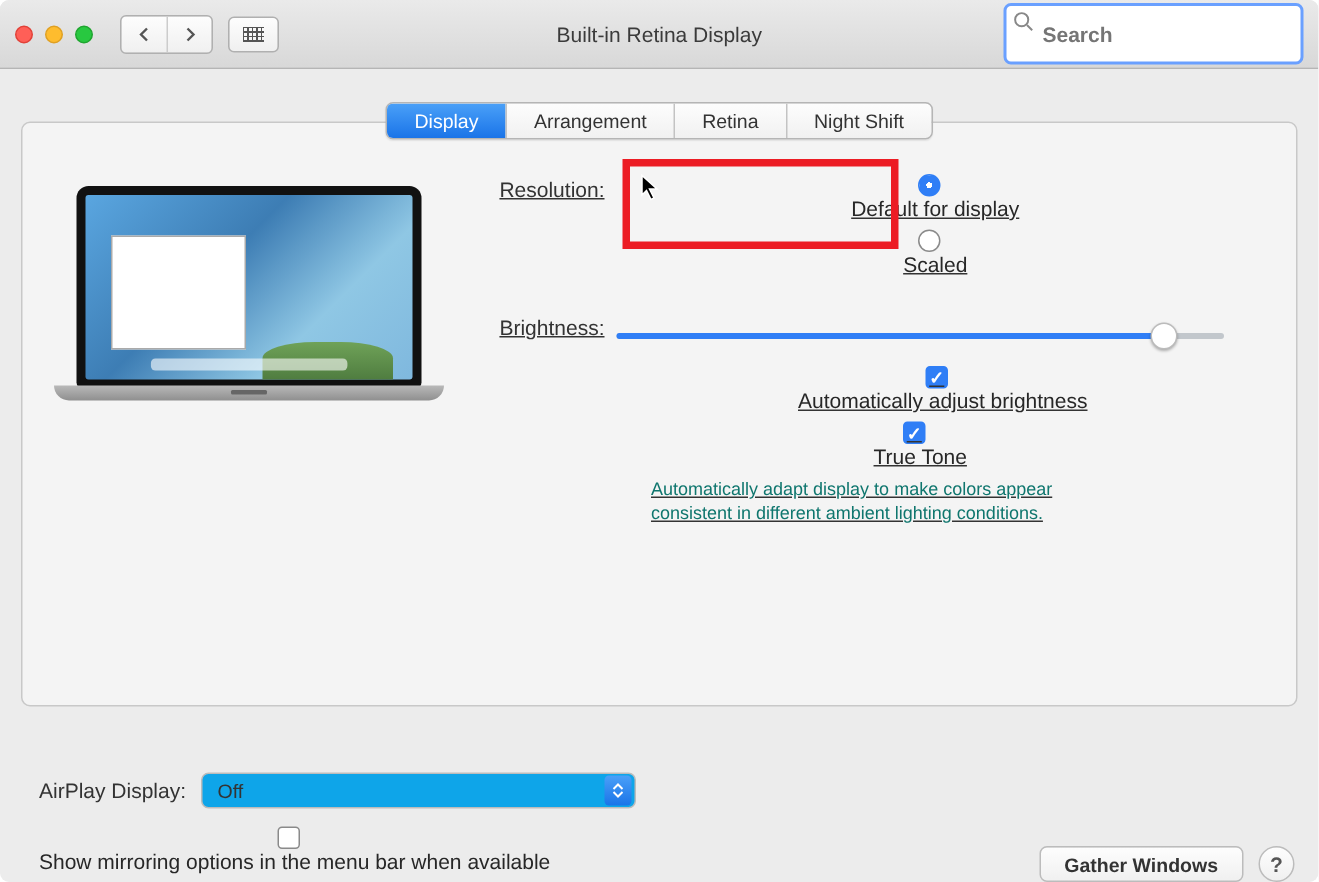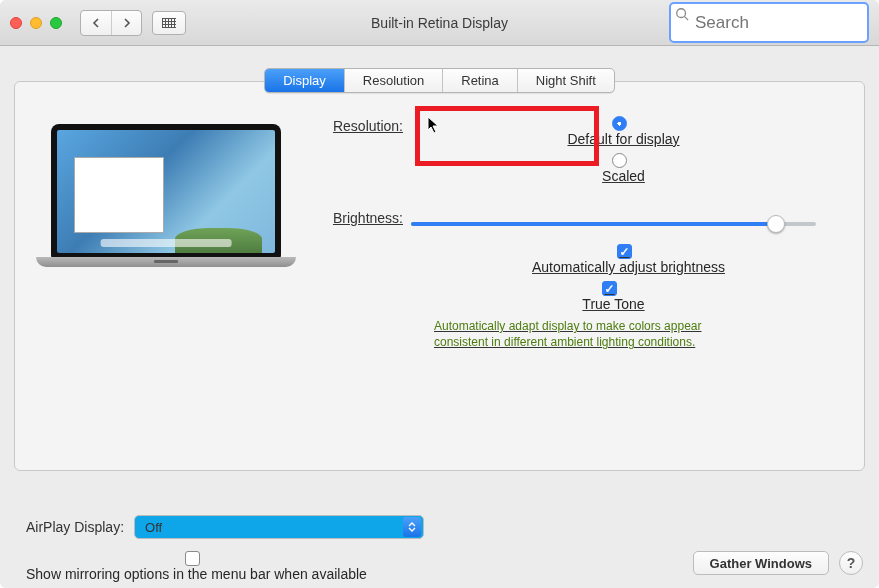--- a/index.html
+++ b/index.html
@@ -72,22 +72,23 @@
   .search-wrap {
     margin-left:auto;
     position:relative;
   }
   .search-input {
     width: 200px; height: 41px;
     border: 2px solid #6aa0ff;
     background: #fff;
     border-radius: 5px;
     padding: 0 8px 0 24px;
-    font-size: 17px;
+    font-size: 14px;
     outline:none;
+    font-weight:bold;
   }
   .search-icon {
     position:absolute; left:6px; top:5px;
     width:14px; height:14px; color:#888;
   }
   .search-icon svg { width:14px; height:14px; }
 
   
   .tabs-row {
     display:flex; justify-content:center;
@@ -255,21 +256,21 @@
     flex-shrink:0;
   }
   .checkbox.checked {
     background:#2f7ef6; border-color:#2f7ef6;
   }
   .checkbox.checked::after {
     content:"✓"; color:#fff; font-size:12px; line-height:1;
     font-weight:bold;
   }
   .subtext {
-    font-size:12px; color:#4d7c0f;
+    font-size:12px; color:#0f766e;
     margin: 4px 0 0 23px;
     max-width: 300px;
     line-height:1.35;
   }
   
   .bottom-area {
     padding: 10px 16px 0 26px;
   }
   .airplay-row {
     display:flex; align-items:center; gap:10px;
@@ -288,21 +289,21 @@
   }
   .select-cap {
     margin-left:auto;
     width:18px; height:20px;
     background: linear-gradient(#4aa0f8,#1a74e8);
     border-radius:3px;
     display:flex; flex-direction:column; align-items:center; justify-content:center;
   }
   .select-cap svg { width:8px; height:5px; }
   .footer-row {
-    display:flex; align-items:flex-start;
+    display:flex; align-items:flex-end;
   }
   .push-button {
     height:24px; padding: 0 16px;
     border:1px solid #bcbcbc; border-radius:5px;
     background: linear-gradient(#fdfdfd,#f0f0f0);
     font-size:13px; color:#333;
     display:inline-flex; align-items:center;
   }
   .help-button {
     width:24px; height:24px; border-radius:50%;
@@ -347,21 +348,21 @@
             <line x1="11" y1="11" x2="15" y2="15" stroke="#888" stroke-width="1.5"></line>
           </svg>
       </span>
       <input class="search-input" placeholder="Search" style="">
     </div>
   </div>
 
   <div class="tabs-row">
     <div class="seg-control" style="position:relative; z-index:5;">
       <div class="seg-tab active">Display</div>
-      <div class="seg-tab">Resolution</div>
+      <div class="seg-tab">Arrangement</div>
       <div class="seg-tab">Retina</div>
       <div class="seg-tab">Night Shift</div>
     </div>
   </div>
 
   <div class="content-panel" style="margin-top:-12px;">
 
     <div class="inner-row">
 
       <div class="monitor">

